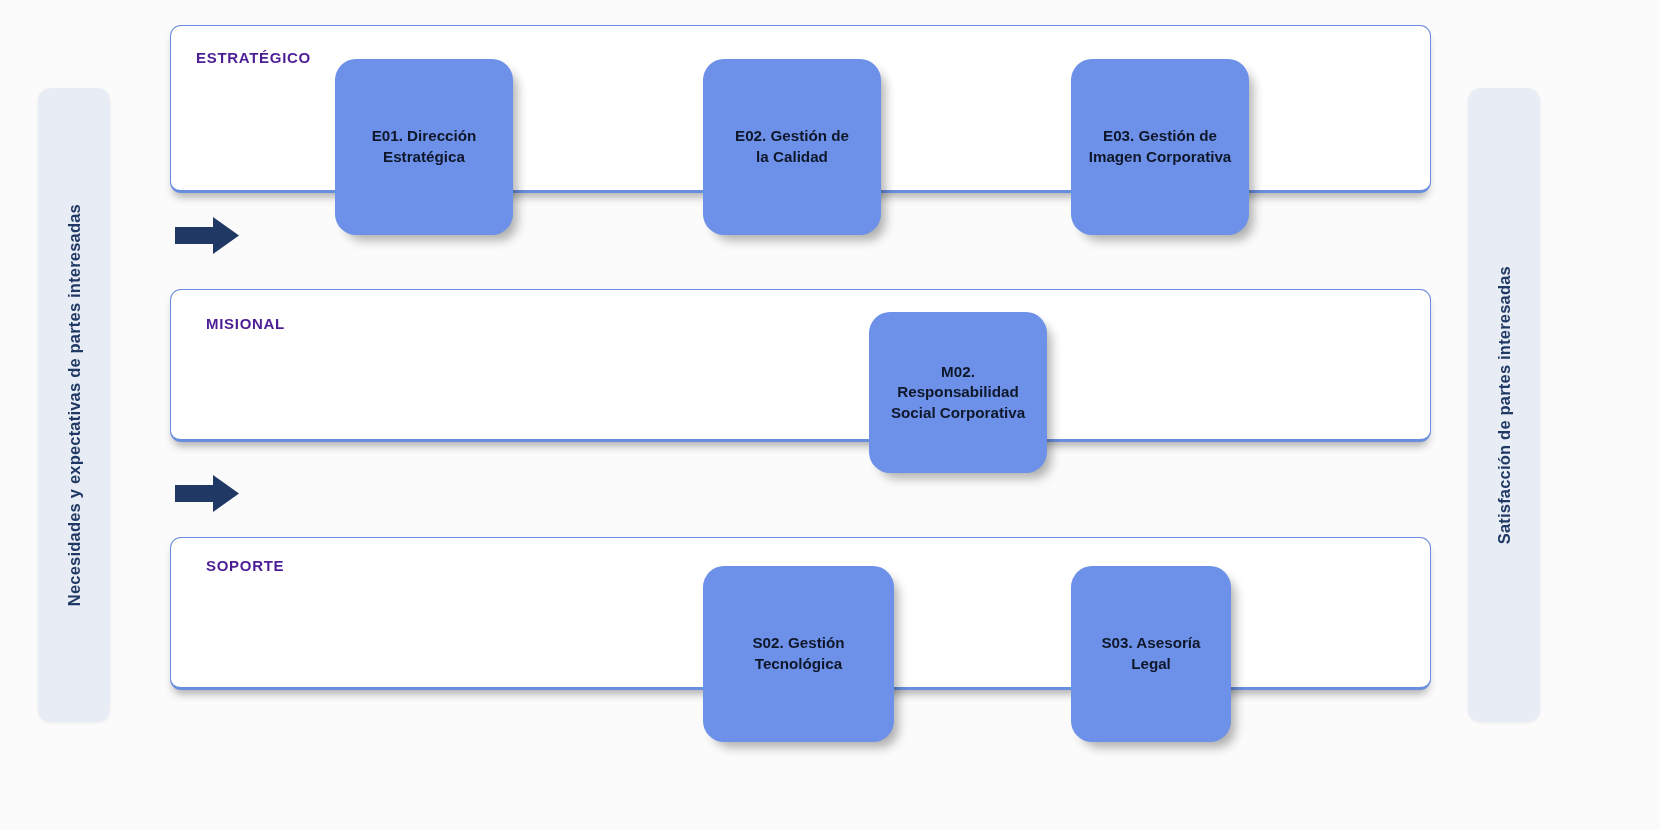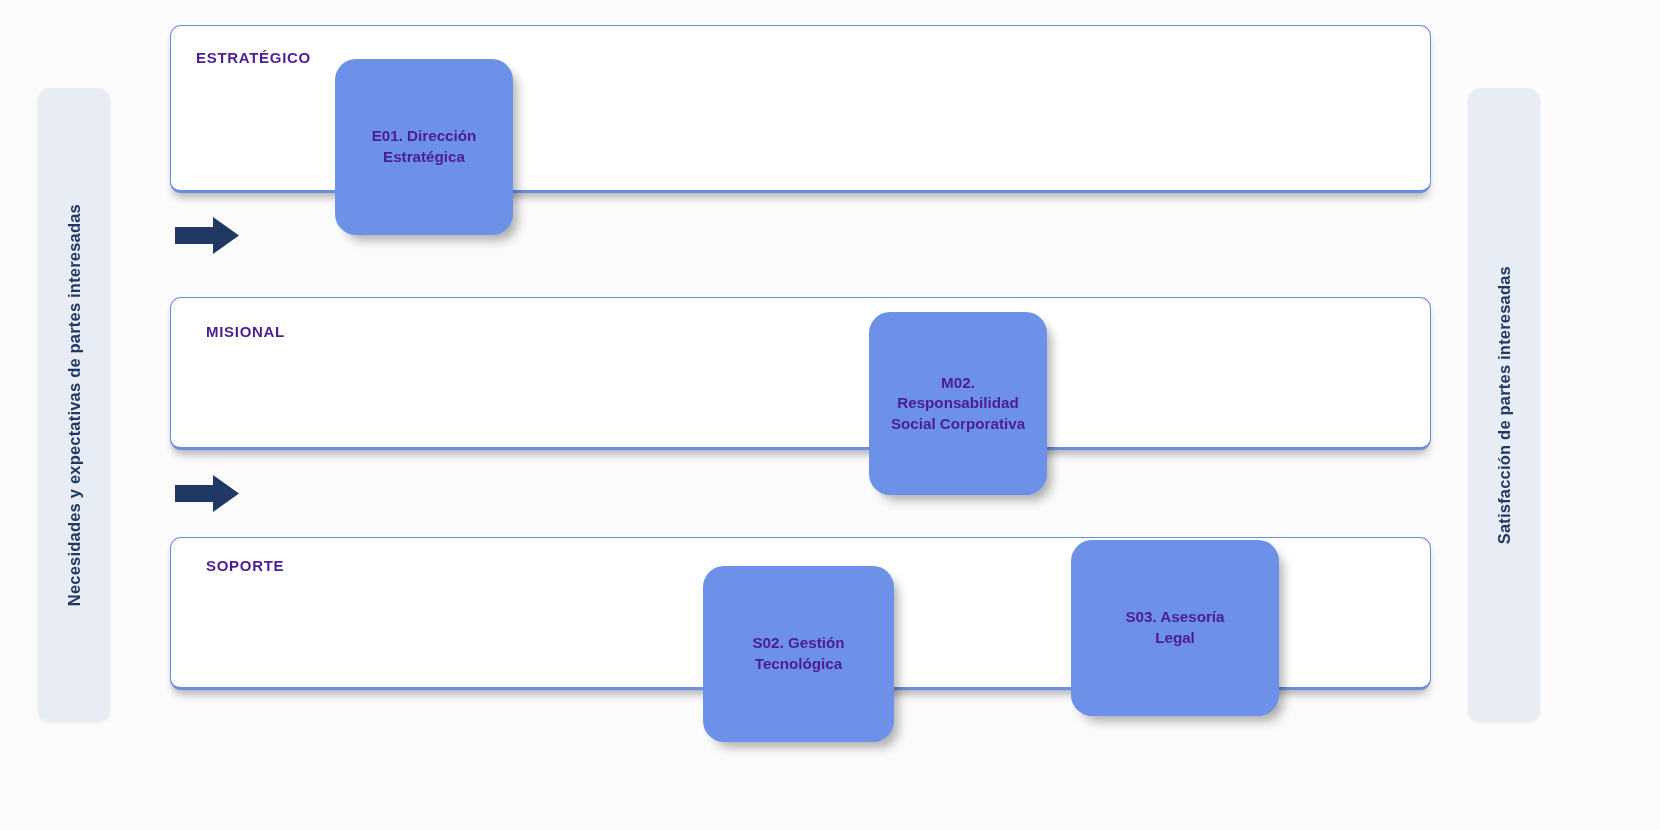--- a/index.html
+++ b/index.html
@@ -55,21 +55,21 @@
     position: absolute;
     left: 170px;
     width: 1261px;
     background: #ffffff;
     border: 1.6px solid #6a8ede;
     border-bottom-width: 3px;
     border-radius: 11px;
     box-shadow: 0 7px 9px -3px rgba(0,0,0,0.30);
   }
   .band.estrategico { top: 25px;  height: 168px; }
-  .band.misional    { top: 297px; height: 153px; }
+  .band.misional    { top: 289px; height: 153px; }
   .band.soporte     { top: 537px; height: 153px; }
 
   .band-label {
     position: absolute;
     font-size: 15px;
     font-weight: bold;
     color: #4c1d95;
     letter-spacing: 0.7px;
     white-space: nowrap;
   }
@@ -79,21 +79,21 @@
 
   
   .process-box {
     position: absolute;
     background: #6d91e8;
     border-radius: 21px;
     display: flex;
     align-items: center;
     justify-content: center;
     text-align: center;
-    color: #4c1d95;
+    color: #0f172a;
     font-size: 15.2px;
     font-weight: bold;
     line-height: 1.35;
     padding: 0 10px;
     box-shadow: 7px 8px 11px -3px rgba(0,0,0,0.32);
     z-index: 5;
   }
   .process-box .box-label { white-space: pre-line; }
 
   
@@ -127,31 +127,39 @@
   </div>
 
   <div class="band soporte">
     <span class="band-label">SOPORTE</span>
   </div>
 
   <div class="process-box" style="left:335px; top:59px; width:178px; height:176px;">
     <span class="box-label">E01. Dirección
 Estratégica</span>
   </div>
+  <div class="process-box" style="left:703px; top:59px; width:178px; height:176px;">
+    <span class="box-label">E02. Gestión de
+la Calidad</span>
+  </div>
+  <div class="process-box" style="left:1071px; top:59px; width:178px; height:176px;">
+    <span class="box-label">E03. Gestión de
+Imagen Corporativa</span>
+  </div>
 
-  <div class="process-box" style="left:869px; top:312px; width:178px; height:183px;">
+  <div class="process-box" style="left:869px; top:312px; width:178px; height:161px;">
     <span class="box-label">M02. Responsabilidad
 Social Corporativa</span>
   </div>
 
   <div class="process-box" style="left:703px; top:566px; width:191px; height:176px;">
     <span class="box-label">S02. Gestión
 Tecnológica</span>
   </div>
-  <div class="process-box" style="left:1071px; top:540px; width:208px; height:176px;">
+  <div class="process-box" style="left:1071px; top:566px; width:160px; height:176px;">
     <span class="box-label">S03. Asesoría
 Legal</span>
   </div>
 
   <div class="flow-arrow" style="left:175px; top:217px;">
     <svg viewBox="0 0 64 37" xmlns="http://www.w3.org/2000/svg" aria-hidden="true">
       <polygon points="0,10 38,10 38,0 64,18.5 38,37 38,27 0,27" fill="#1f3864"></polygon>
     </svg>
   </div>
 

